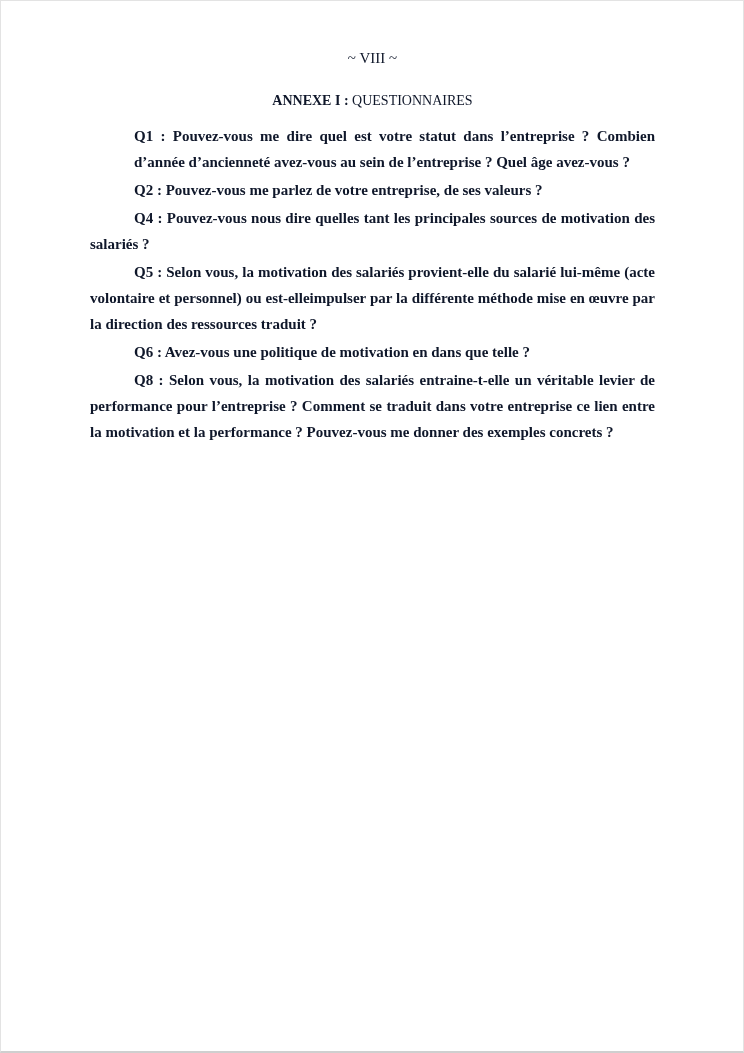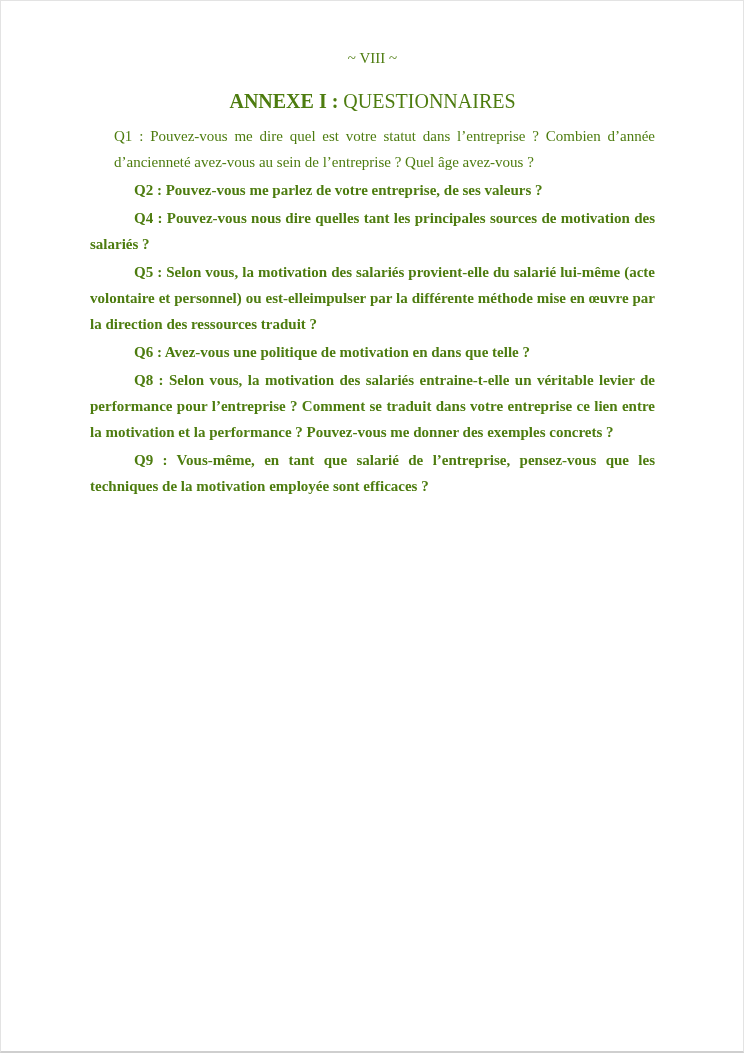--- a/index.html
+++ b/index.html
@@ -10,49 +10,50 @@
   .page {
     position: relative;
     width: 744px;
     height: 1053px;
     box-sizing: border-box;
     background: #ffffff;
     border: 1px solid #e3e3e3;
     border-bottom: 2px solid #cfcfcf;
     padding: 44px 88px 0 89px;
     font-family: "Liberation Serif", "DejaVu Serif", serif;
-    color: #4d7c0f;
+    color: #0f172a;
     overflow: hidden;
   }
   .page-number {
     text-align: center;
     font-size: 15px;
     line-height: 26px;
     margin: 0;
   }
   .heading {
     text-align: center;
-    font-size: 20px;
+    font-size: 14px;
     line-height: 28px;
     font-weight: normal;
     margin: 16px 0 8px 0;
   }
   .heading .bold {
     font-weight: bold;
     margin-right: 0.25em;
   }
   p.q {
     font-size: 15px;
     line-height: 26px;
     text-align: justify;
     margin: 0 0 2px 0;
   }
   
   p.q.block {
-    margin-left: 24px;
+    margin-left: 44px;
+    font-weight: bold;
   }
   
   p.q.indent {
     text-indent: 44px;
     font-weight: bold;
   }
 </style>
 </head>
 <body>
 
@@ -61,15 +62,14 @@
   <div class="page-number">~ VIII ~</div>
 
   <h1 class="heading"><span class="bold">ANNEXE I :</span><span>QUESTIONNAIRES</span></h1>
 
   <p class="q block">Q1 : Pouvez-vous me dire quel est votre statut dans l’entreprise ? Combien d’année d’ancienneté avez-vous au sein de l’entreprise ? Quel âge avez-vous ?</p>
   <p class="q indent">Q2 : Pouvez-vous me parlez de votre entreprise, de ses valeurs ?</p>
   <p class="q indent">Q4 : Pouvez-vous nous dire quelles tant les principales sources de motivation des salariés ?</p>
   <p class="q indent">Q5 : Selon vous, la motivation des salariés provient-elle du salarié lui-même (acte volontaire et personnel) ou est-elleimpulser par la différente méthode mise en œuvre par la direction des ressources traduit ?</p>
   <p class="q indent">Q6 : Avez-vous une politique de motivation en dans que telle ?</p>
   <p class="q indent">Q8 : Selon vous, la motivation des salariés entraine-t-elle un véritable levier de performance pour l’entreprise ? Comment se traduit dans votre entreprise ce lien entre la motivation et la performance ? Pouvez-vous me donner des exemples concrets ?</p>
-  <p class="q indent">Q9 : Vous-même, en tant que salarié de l’entreprise, pensez-vous que les techniques de la motivation employée sont efficaces ?</p>
 
 </div>
 
 </body></html>

